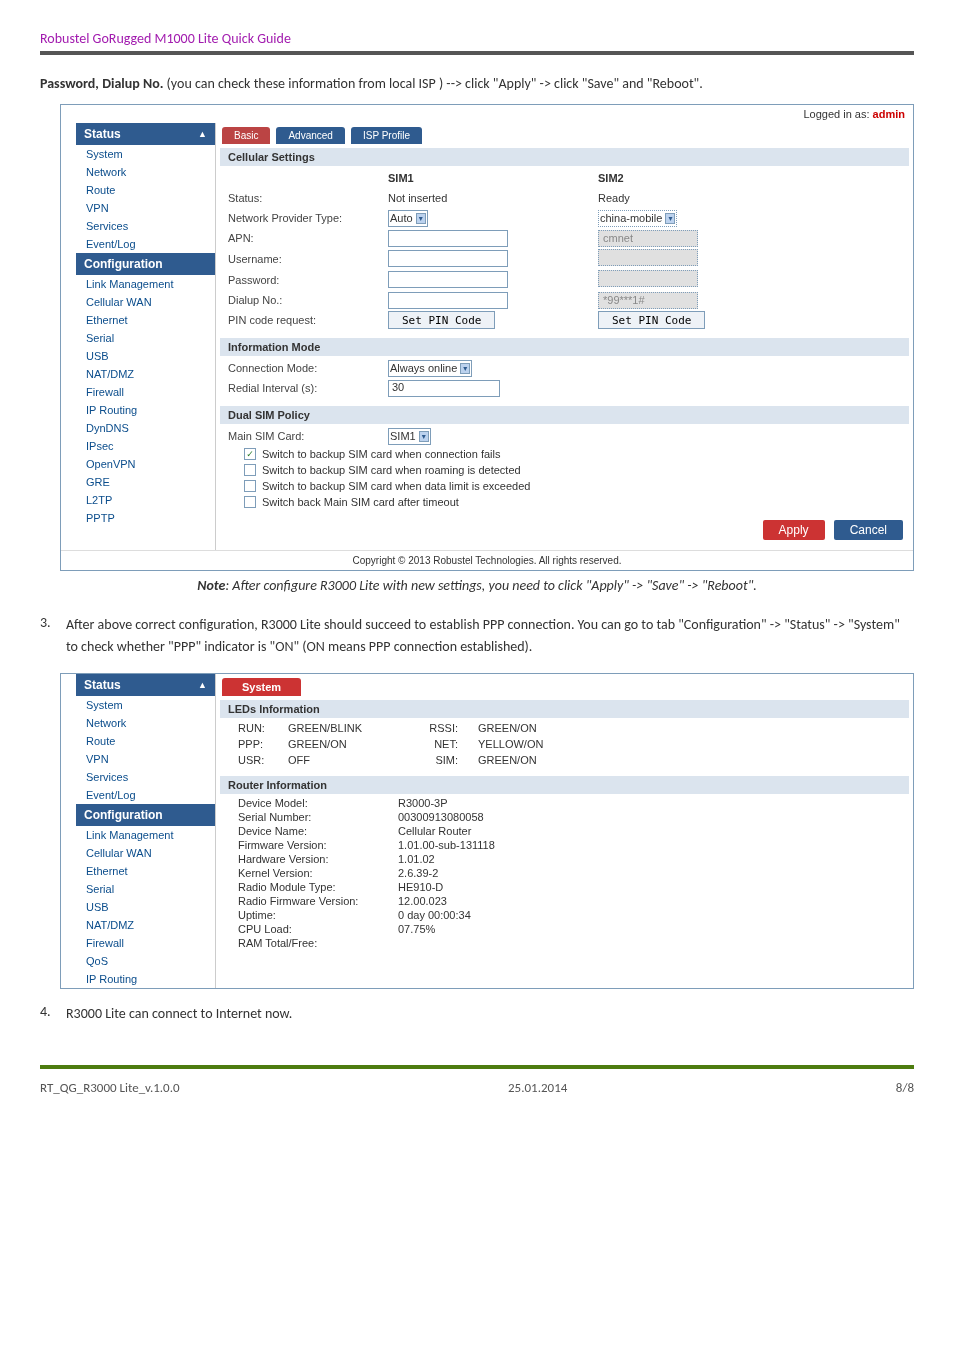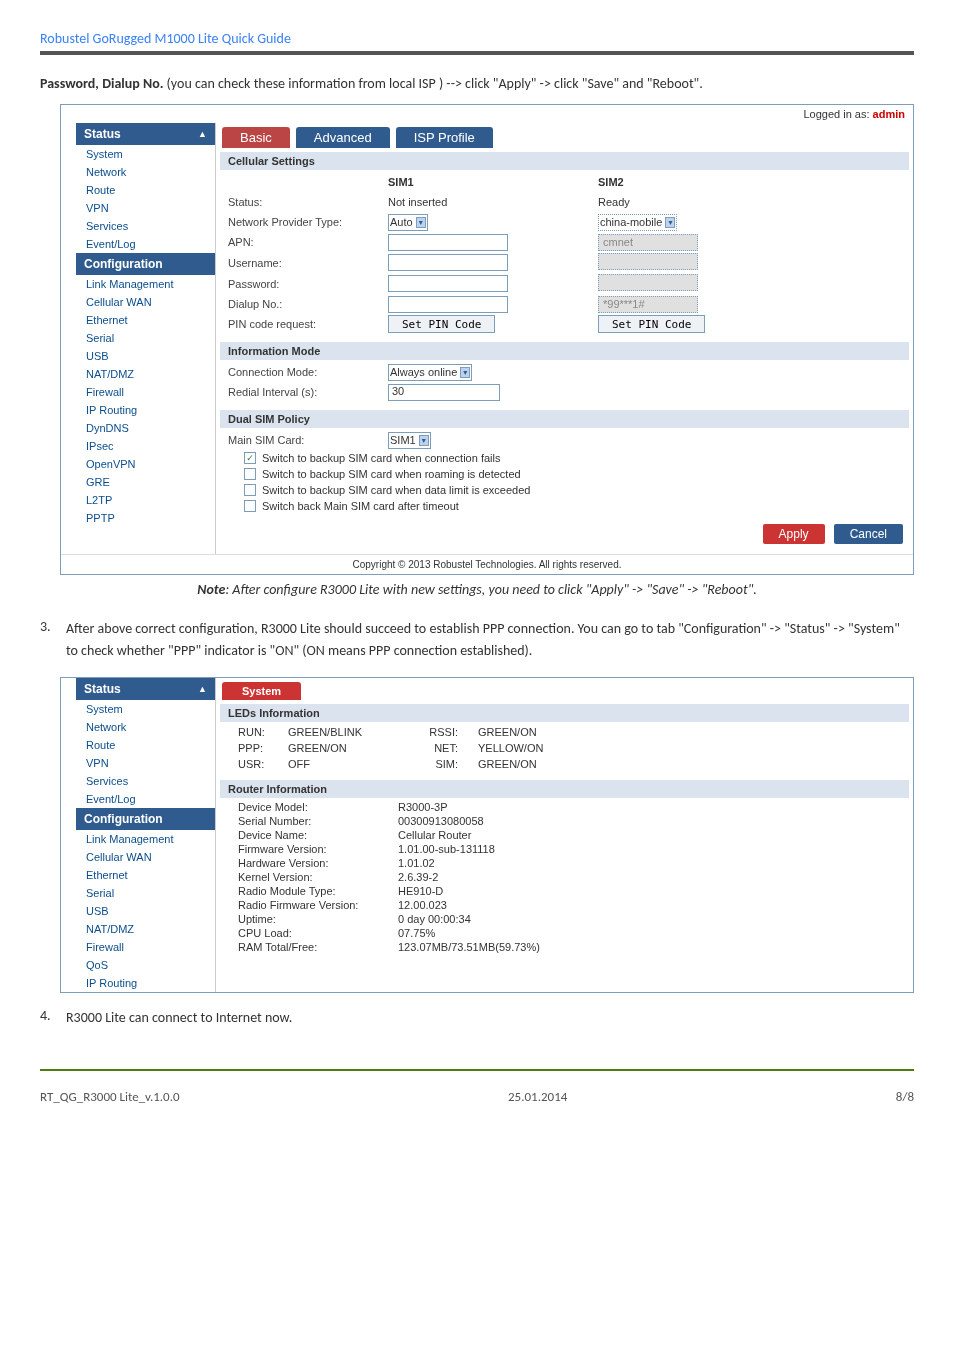--- a/index.html
+++ b/index.html
@@ -1,38 +1,38 @@
 <!DOCTYPE html>
 <html><head>
 <meta charset="utf-8">
 <style>
   * { box-sizing: border-box; margin: 0; padding: 0; }
   body { font-family: Calibri, Arial, sans-serif; font-size: 14px; color: #333; background: #fff; width: 954px; margin: 0 auto; }
   .page { padding: 30px 40px 20px 40px; }
-  .header-title { font-size: 14px; color: #3b82f6; padding-bottom: 4px; }
+  .header-title { font-size: 14px; color: #a21caf; padding-bottom: 4px; }
   .header-rule { border: none; border-top: 4px solid #555; margin-bottom: 18px; }
   .body-text { font-size: 14px; line-height: 1.5; margin: 8px 0 10px 0; }
   .bold { font-weight: bold; }
   .italic { font-style: italic; }
   .note { text-align: center; font-style: italic; margin: 6px 0 20px 0; }
   .note-label { font-weight: bold; font-style: italic; }
   .list-item { display: flex; margin: 14px 0; }
   .list-num { width: 26px; flex-shrink: 0; }
   .list-body { flex: 1; line-height: 1.6; }
   .screenshot { border: 1px solid #7e9db9; margin: 6px 0 6px 20px; font-family: Verdana, Arial, sans-serif; font-size: 11px; color: #333; background: #fff; }
   .ss-top { text-align: right; padding: 3px 8px; font-size: 11px; }
   .ss-top .admin { color: #c00; font-weight: bold; }
   .ss-body { display: flex; }
   .ss-sidebar { width: 140px; flex-shrink: 0; border-right: 1px solid #ccc; margin-left: 15px; }
   .sb-section { background: #2f5b8f; color: #fff; font-weight: bold; padding: 4px 8px; font-size: 12px; display:flex; justify-content:space-between; align-items:center;}
   .sb-section .arrow { font-size:9px; }
   .sb-item { padding: 3px 10px; color: #0b4d8c; font-size: 11px; cursor: pointer; }
   .ss-main { flex: 1; position: relative; padding: 0 0 4px 0; }
   .tabs { display: flex; gap: 6px; padding: 4px 6px 0 6px; }
-  .tab { padding: 3px 18px; font-size: 13px; color: #fff; border-radius: 3px 3px 0 0; }
+  .tab { padding: 3px 12px; font-size: 10px; color: #fff; border-radius: 3px 3px 0 0; }
   .tab-inactive { background: #b44; }
   .tab-alt { background: #2f5b8f; }
   .panel-title { background: #dbe4ee; font-weight: bold; padding: 3px 8px; font-size: 11px; margin: 4px 4px 0 4px;}
   .panel { padding: 2px 8px 4px 8px; margin: 0 4px;}
   .row { display: flex; align-items: center; min-height: 20px; padding: 1px 0; }
   .lbl { width: 160px; color: #444; }
   .col1 { width: 210px; }
   .col2 { width: 200px; }
   .hdr { font-weight: bold; }
   .inp { border: 1px solid #7e9db9; padding: 0 3px; font-size: 11px; height: 17px; background:#fff; display:inline-block; vertical-align:middle;}
@@ -45,21 +45,21 @@
   .btnbar { text-align: right; padding: 6px 10px; }
   .btn-action { background:#c33; color:#fff; border:none; padding:3px 16px; font-size:12px; margin-left:6px; border-radius:2px;}
   .copyright { text-align:center; font-size:10px; color:#333; padding:4px 0; border-top:1px solid #ddd;}
   
   .info-row { display:flex; padding:1px 0; }
   .info-lbl { width:170px; padding-left:10px;}
   .info-val { flex:1; }
   .led-row { display:flex; padding:2px 0 2px 10px;}
   .led-l1 { width:50px;} .led-l2 { width:120px;} .led-l3 { width:70px; text-align:right; padding-right:20px;} .led-l4 { width:120px;}
   .sys-tab { background:#c33; color:#fff; padding:3px 20px; display:inline-block; margin:4px 0 0 6px; font-size:11px; font-weight:bold; border-radius:3px 3px 0 0;}
-  .footer { display:flex; justify-content:space-between; border-top:2px solid #4d7c0f; padding-top:18px; margin-top:40px; font-size:13px; color:#555;}
+  .footer { display:flex; justify-content:space-between; border-top:4px solid #4d7c0f; padding-top:11px; margin-top:40px; font-size:13px; color:#555;}
 </style>
 </head>
 <body>
 
 <div class="page">
   <div class="header-title">Robustel GoRugged M1000 Lite Quick Guide</div>
   <hr class="header-rule">
 
   <p class="body-text">
     <span class="bold">Password, Dialup No.</span><span> (you can check these information from local ISP ) --&gt; click "Apply" -&gt; click "Save" and "Reboot".</span>
@@ -312,21 +312,20 @@
             <div class="info-row">
               <div class="info-lbl">Uptime:</div>
               <div class="info-val">0 day 00:00:34</div>
             </div>
             <div class="info-row">
               <div class="info-lbl">CPU Load:</div>
               <div class="info-val">07.75%</div>
             </div>
             <div class="info-row">
               <div class="info-lbl">RAM Total/Free:</div>
-              <div class="info-val">123.07MB/73.51MB(59.73%)</div>
             </div>
           </div>
       </div>
     </div>
   </div>
 
   <div class="list-item">
     <div class="list-num">4.</div>
     <div class="list-body">R3000 Lite can connect to Internet now.</div>
   </div>

